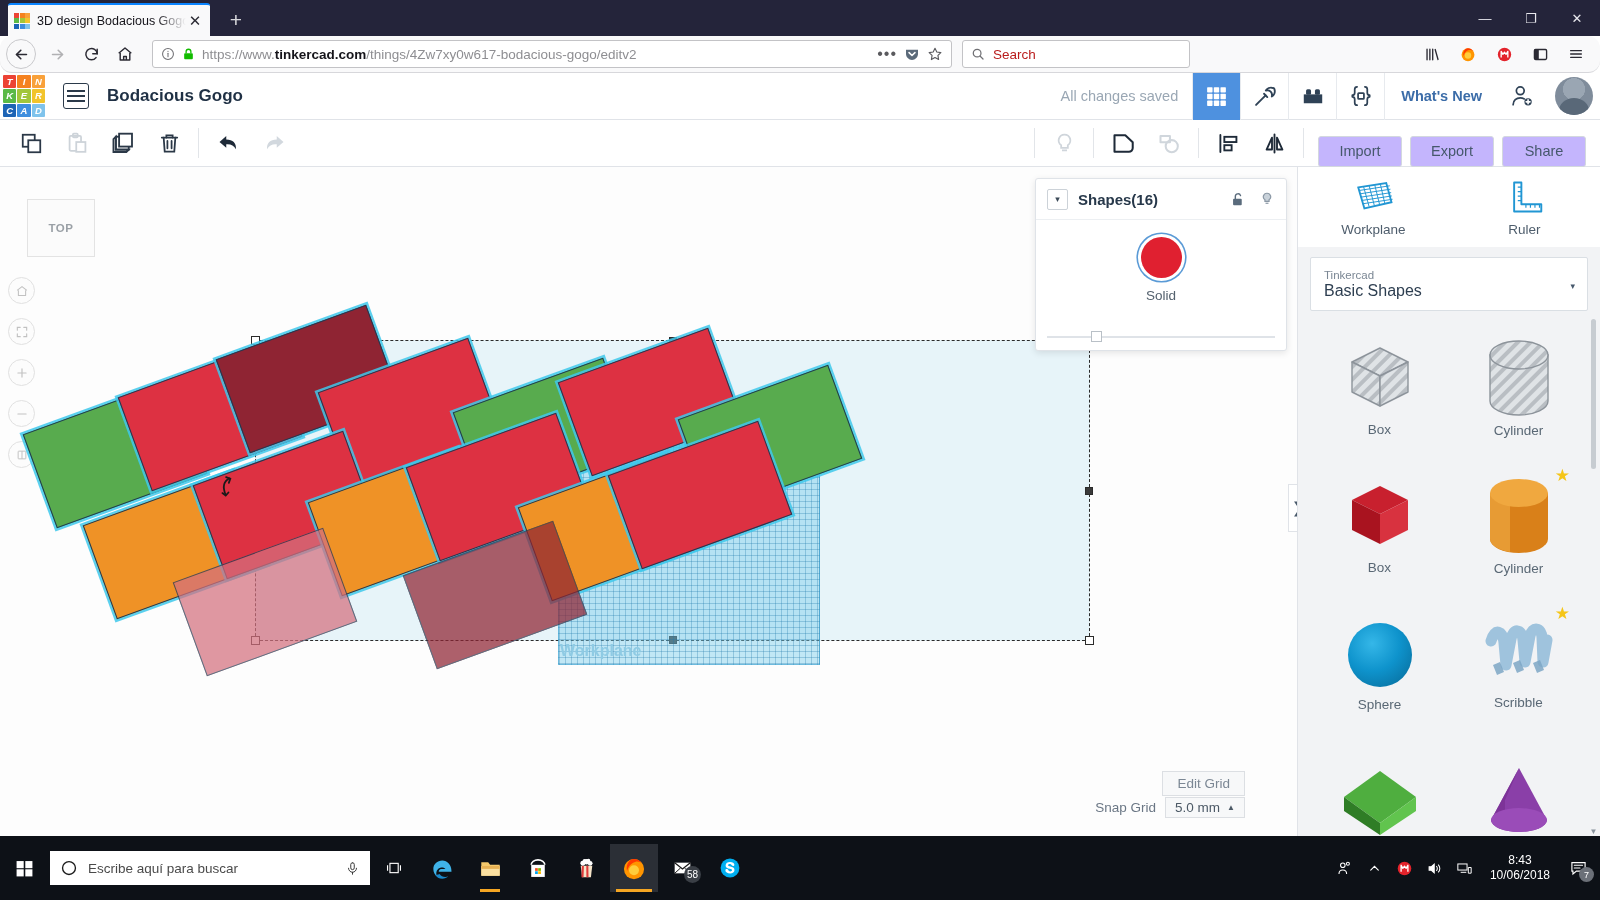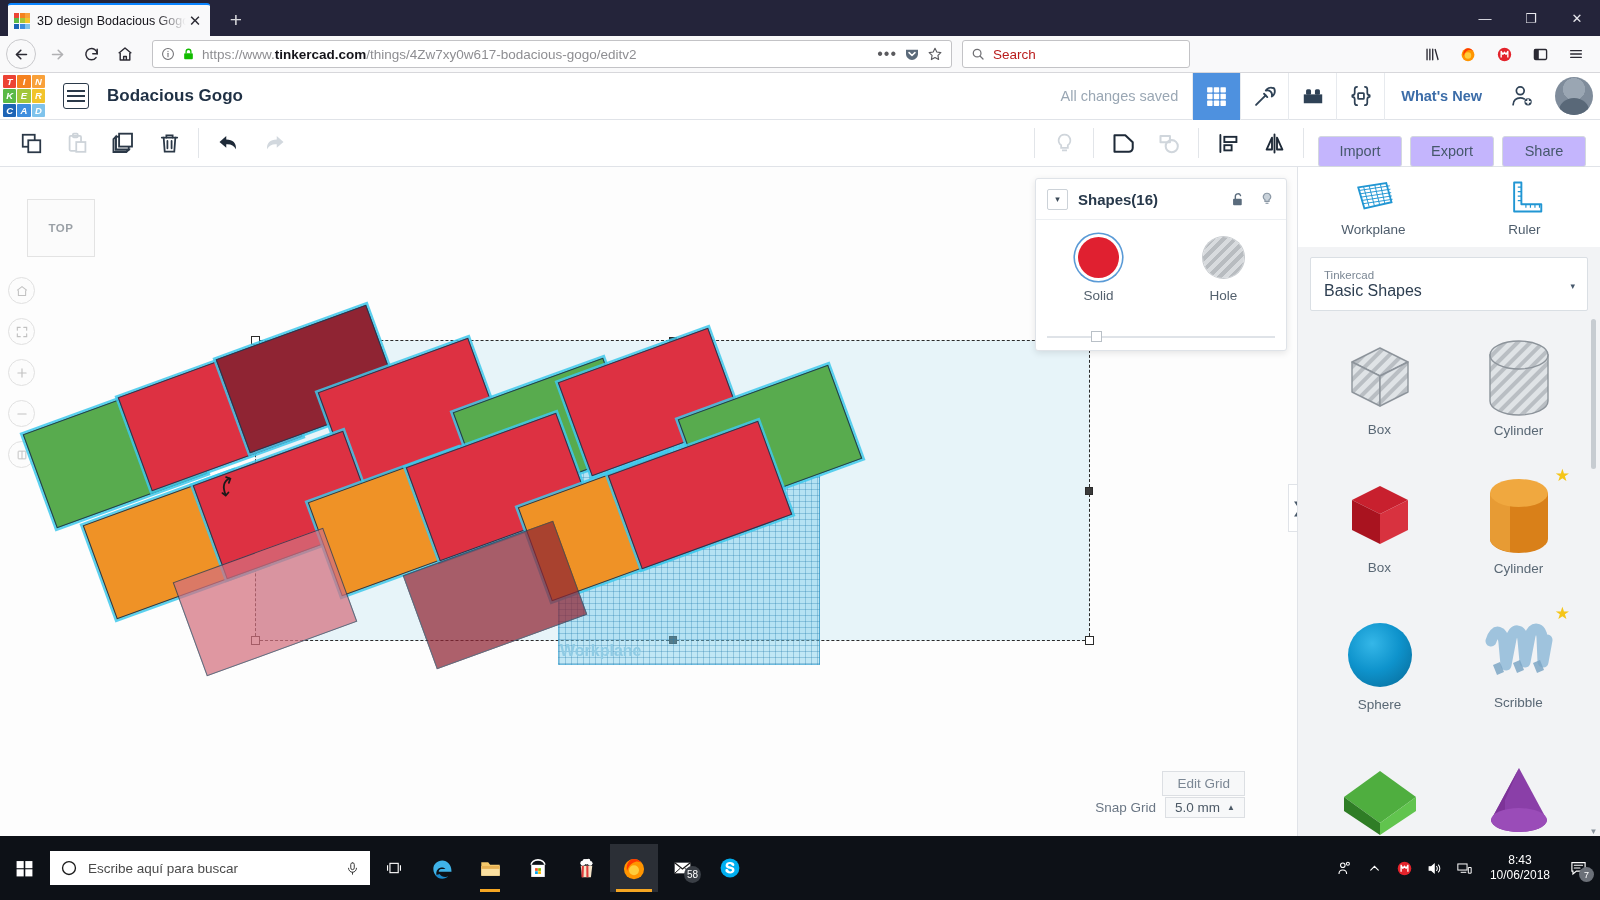--- a/index.html
+++ b/index.html
@@ -44,21 +44,21 @@
     position: absolute; right: 0; top: 0; height: 36px; display: flex;
   }
   .ff-winbtn {
     width: 46px; height: 36px; display: flex; align-items: center; justify-content: center;
     color: #e8e8ed; font-size: 13px;
   }
 
   .ff-navbar {
     position: absolute; left: 0; top: 36px; width: 1600px; height: 37px;
     background: #f9f9fa; border-bottom: 1px solid #d7d7db;
-    display: flex; align-items: center;
+    display: flex; align-items: center; border-radius: 12px;
   }
   .nav-icon {
     width: 34px; height: 34px; display: flex; align-items: center; justify-content: center;
     color: #2b2a33;
   }
   .nav-icon.dim { color: #b1b1b3; }
   .nav-icon.back {
     border: 1px solid #c9c9cc; border-radius: 50%; width: 30px; height: 30px;
     margin-left: 6px; margin-right: 4px;
   }
@@ -708,24 +708,20 @@
               <path d="M12 3.4a5.4 5.4 0 0 0-3.1 9.9v2.4h6.2v-2.4A5.4 5.4 0 0 0 12 3.4z" fill="#c9d2da"></path>
               <path d="M9.8 18.4h4.4"></path>
             </svg>
         </span>
       </div>
     </div>
     <div class="sp-body">
       <div class="sp-opt">
         <div class="sp-swatch-solid"></div>
         <div class="sp-lbl">Solid</div>
-      </div>
-      <div class="sp-opt">
-        <div class="sp-swatch-hole"></div>
-        <div class="sp-lbl">Hole</div>
       </div>
     </div>
     <div class="sp-slider">
       <div class="track"></div>
       <div class="knob"></div>
     </div>
   </div>
 
   <div class="sidebar">
     <div class="sb-tools">

